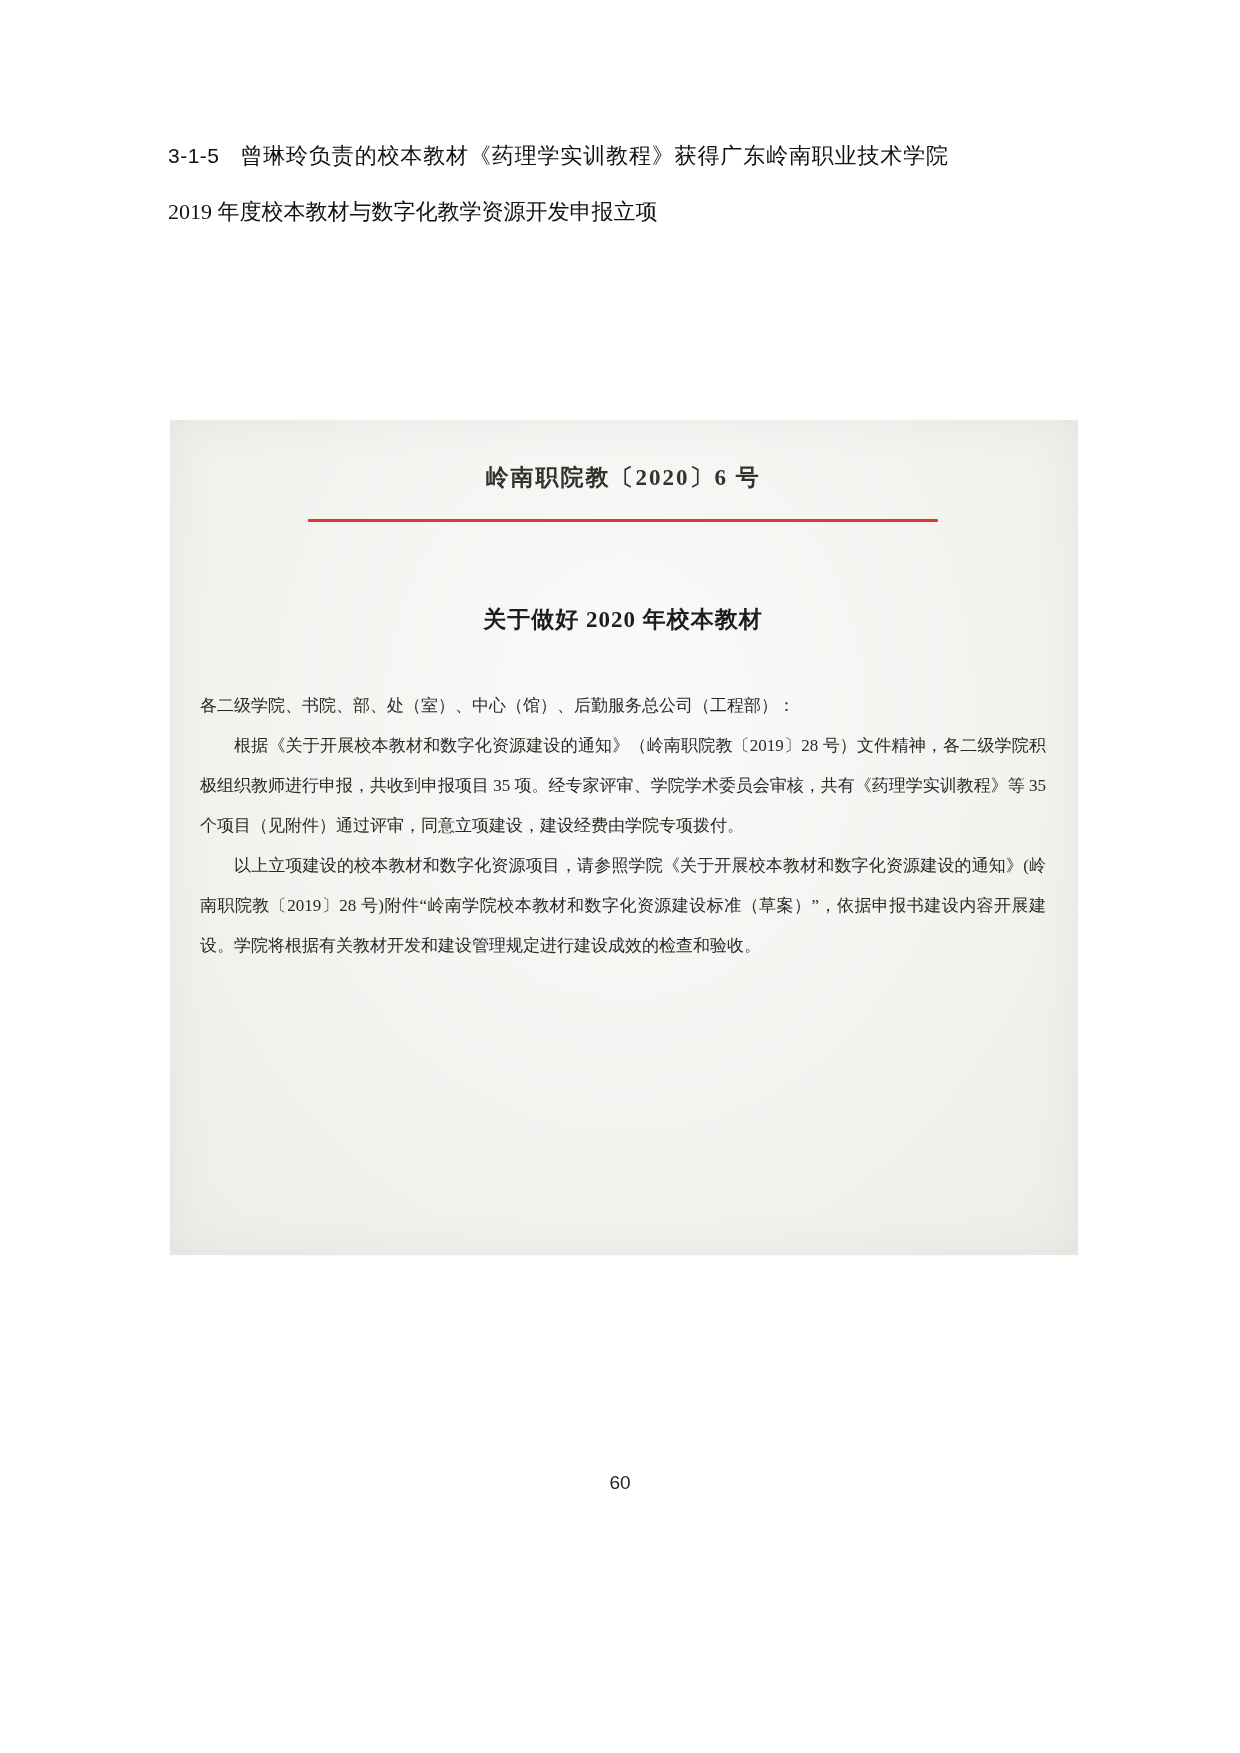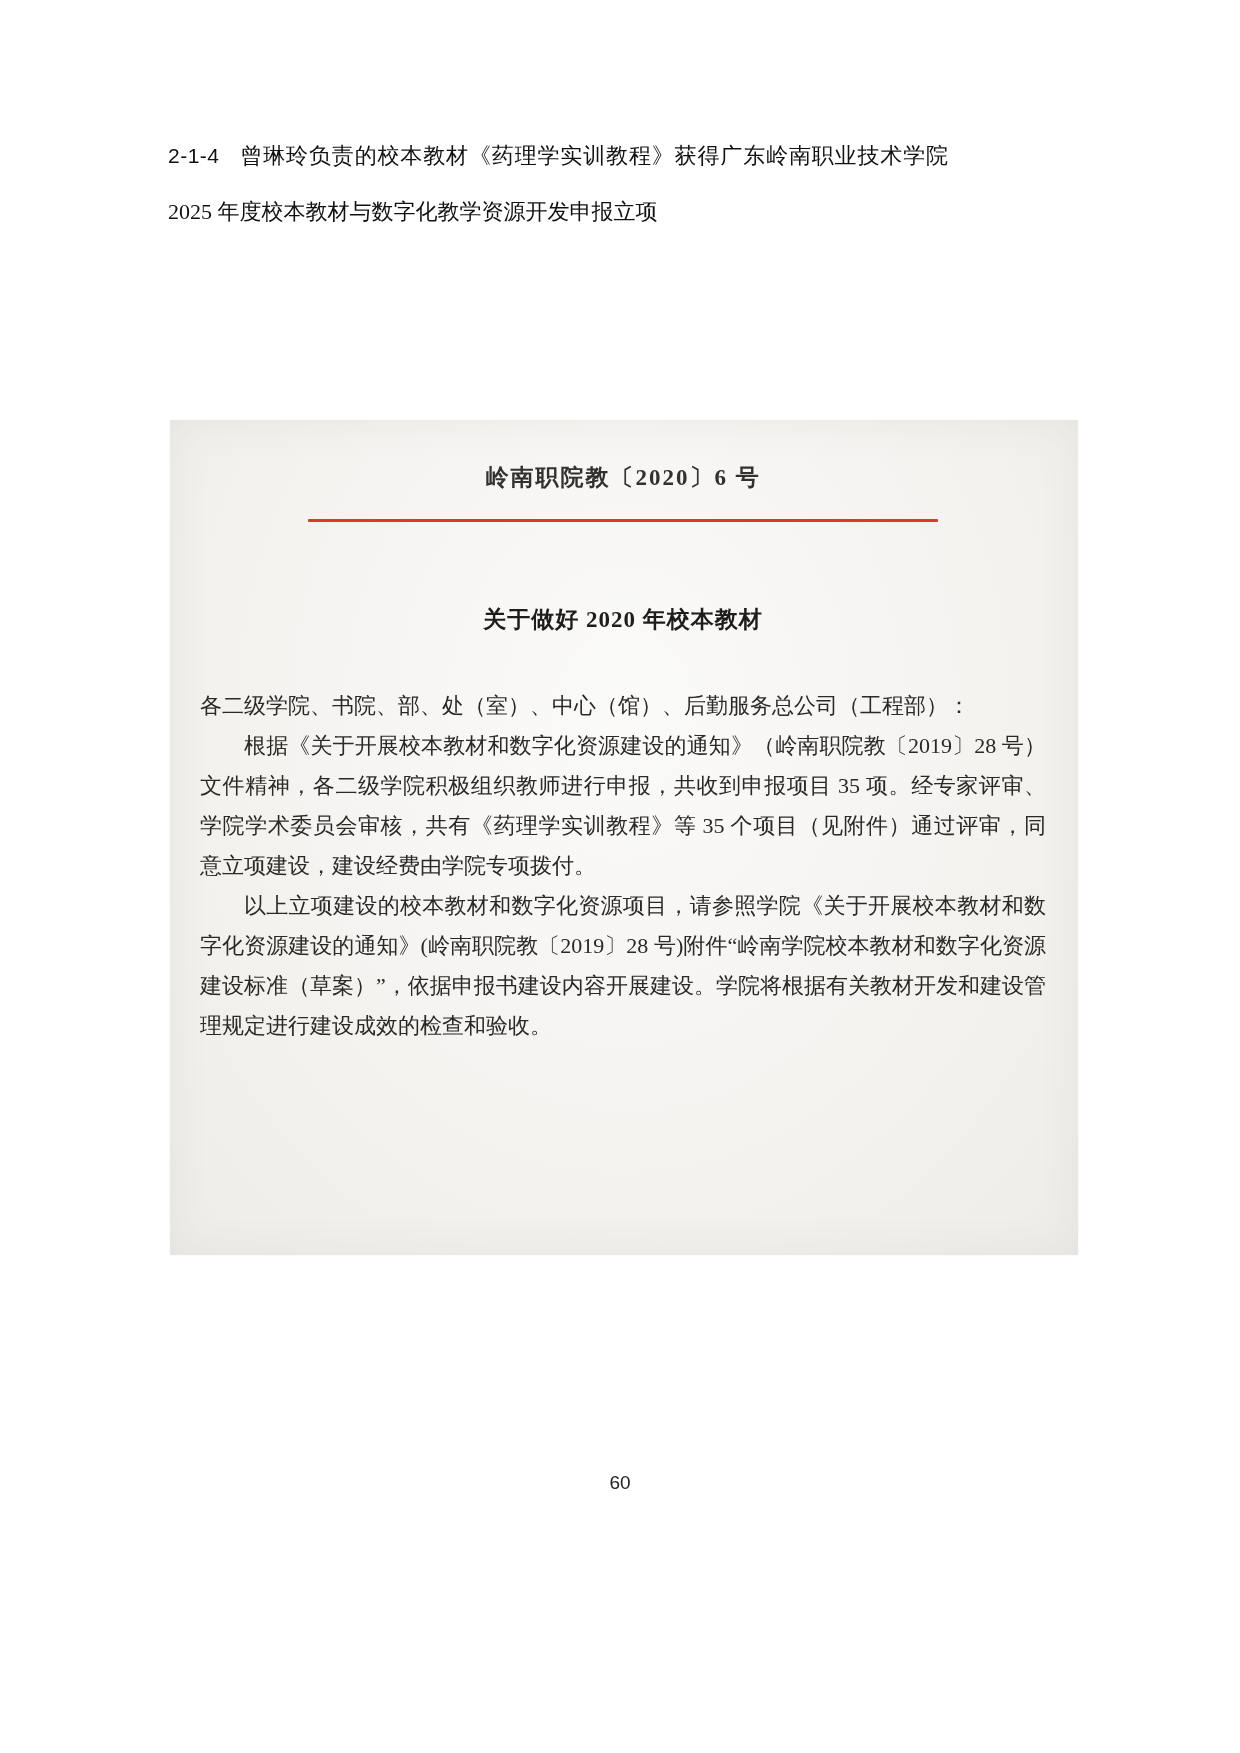--- a/index.html
+++ b/index.html
@@ -65,21 +65,21 @@
     margin-top: 72px;
     text-align: center;
     font-size: 23px;
     line-height: 52px;
     font-weight: bold;
     letter-spacing: 1px;
     color: #1e1d1b;
   }
   .scan-body {
     margin-top: 40px;
-    font-size: 22px;
+    font-size: 17px;
     line-height: 40px;
     text-align: justify;
     color: #2a2926;
   }
   .scan-body p.indent { text-indent: 2em; font-family: Liberation Serif, serif; }
   .scan-body p { margin: 0; }
 
   
   .pagenum {
     position: absolute;
@@ -91,21 +91,21 @@
     font-size: 19px;
     color: #222;
   }
 </style>
 </head>
 <body>
 
 <div class="sheet">
 
   <div class="entries">
-    <p class="entry"><span class="entry-id">2-1-4</span><span class="entry-text">曾琳玲负责的校本教材《药理学实训教程》获得广东岭南职业技术学院 2025 年度校本教材与数字化教学资源开发申报立项</span></p>
+    <p class="entry"><span class="entry-id">3-1-5</span><span class="entry-text">曾琳玲负责的校本教材《药理学实训教程》获得广东岭南职业技术学院 2019 年度校本教材与数字化教学资源开发申报立项</span></p>
   </div>
 
   <div class="scan">
     <div class="docnum">岭南职院教〔2020〕6 号</div>
     <div class="redline" style="background: rgb(217, 58, 43);"></div>
     <h1 class="title"><span>关于做好 2020 年校本教材</span><br></h1>
     <div class="scan-body">
       <p>各二级学院、书院、部、处（室）、中心（馆）、后勤服务总公司（工程部）：</p>
       <p class="indent">根据《关于开展校本教材和数字化资源建设的通知》（岭南职院教〔2019〕28 号）文件精神，各二级学院积极组织教师进行申报，共收到申报项目 35 项。经专家评审、学院学术委员会审核，共有《药理学实训教程》等 35 个项目（见附件）通过评审，同意立项建设，建设经费由学院专项拨付。</p>
       <p class="indent">以上立项建设的校本教材和数字化资源项目，请参照学院《关于开展校本教材和数字化资源建设的通知》(岭南职院教〔2019〕28 号)附件“岭南学院校本教材和数字化资源建设标准（草案）”，依据申报书建设内容开展建设。学院将根据有关教材开发和建设管理规定进行建设成效的检查和验收。</p>

